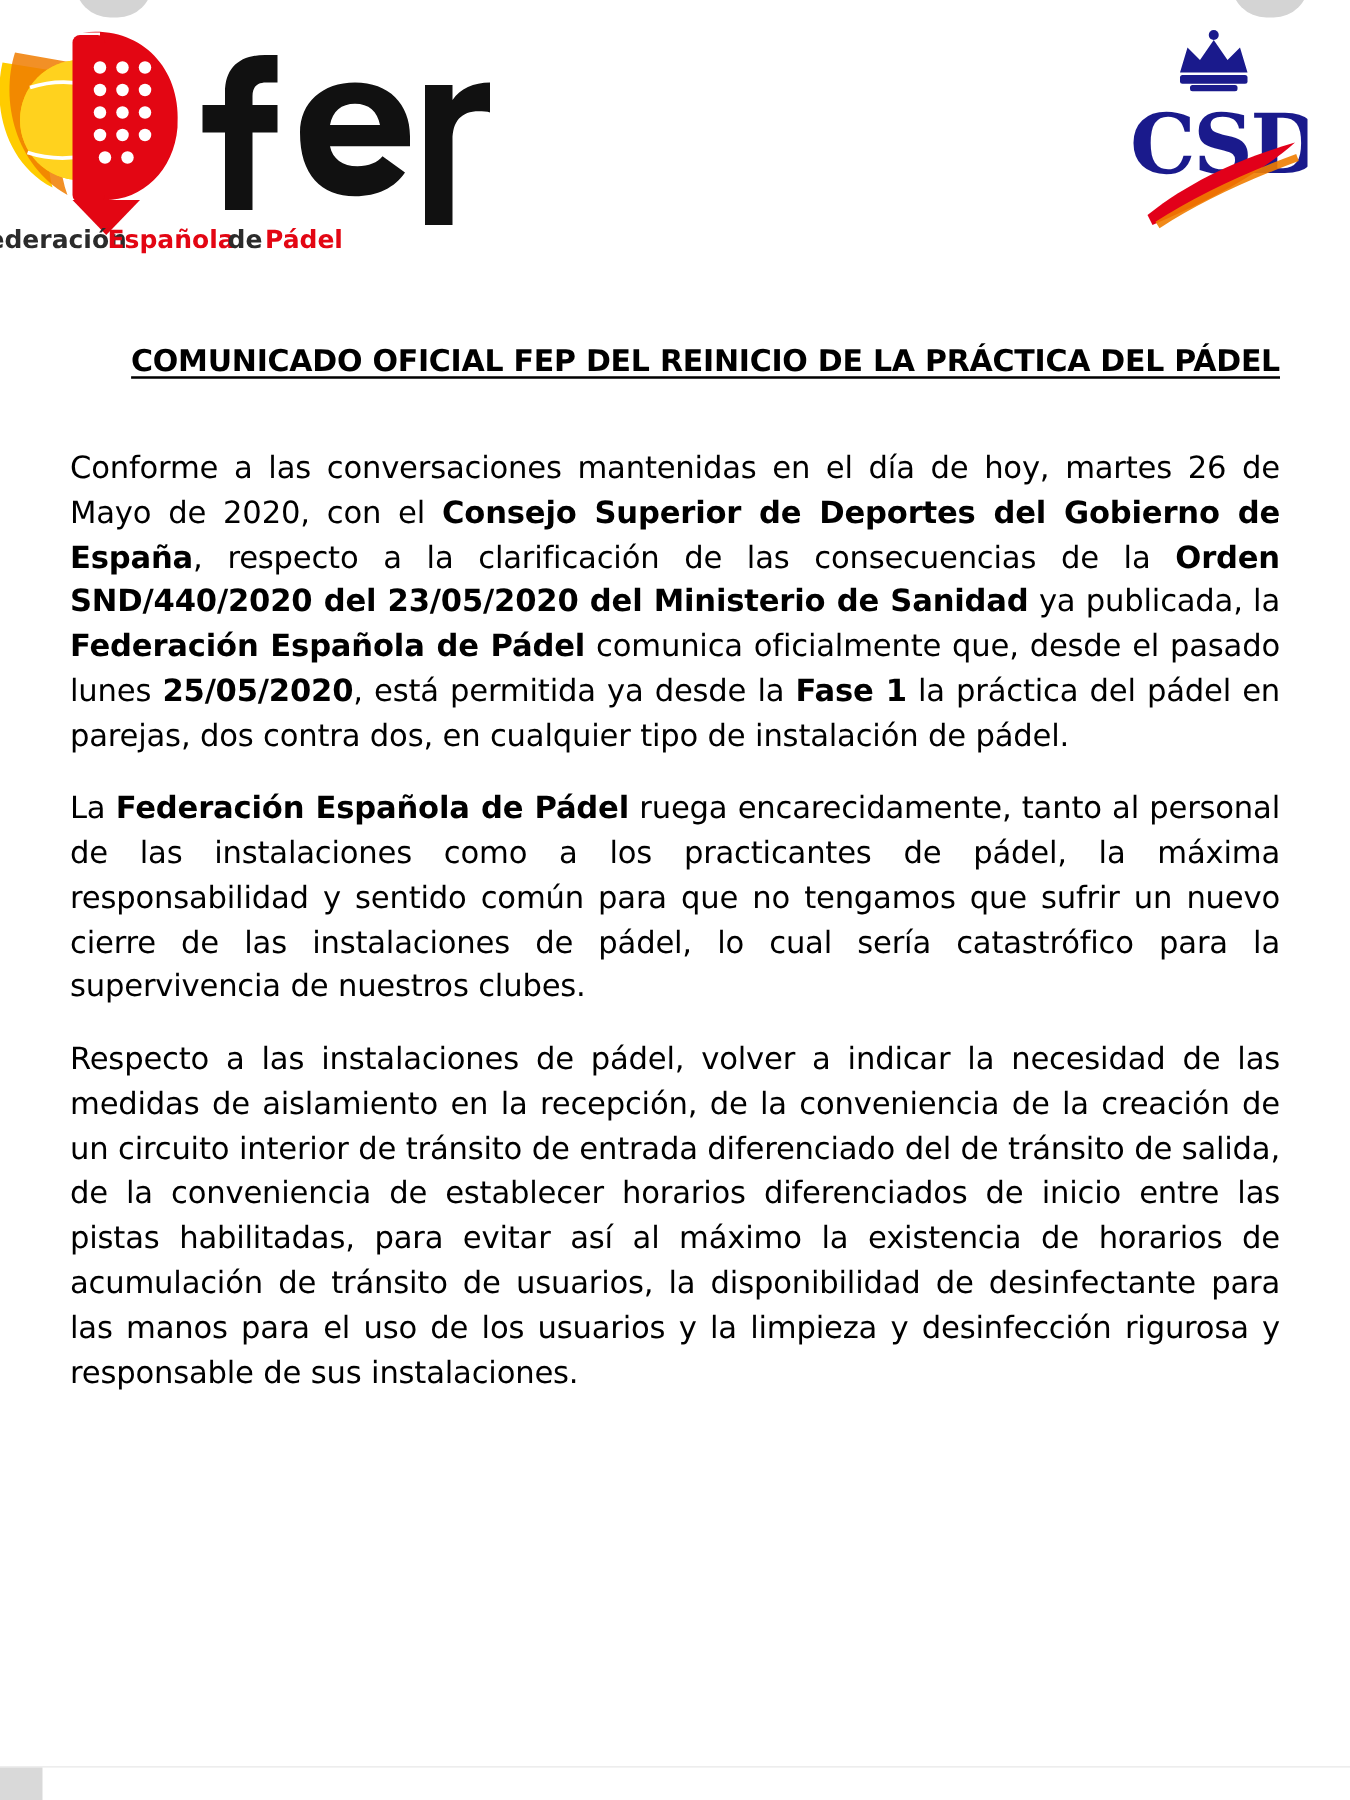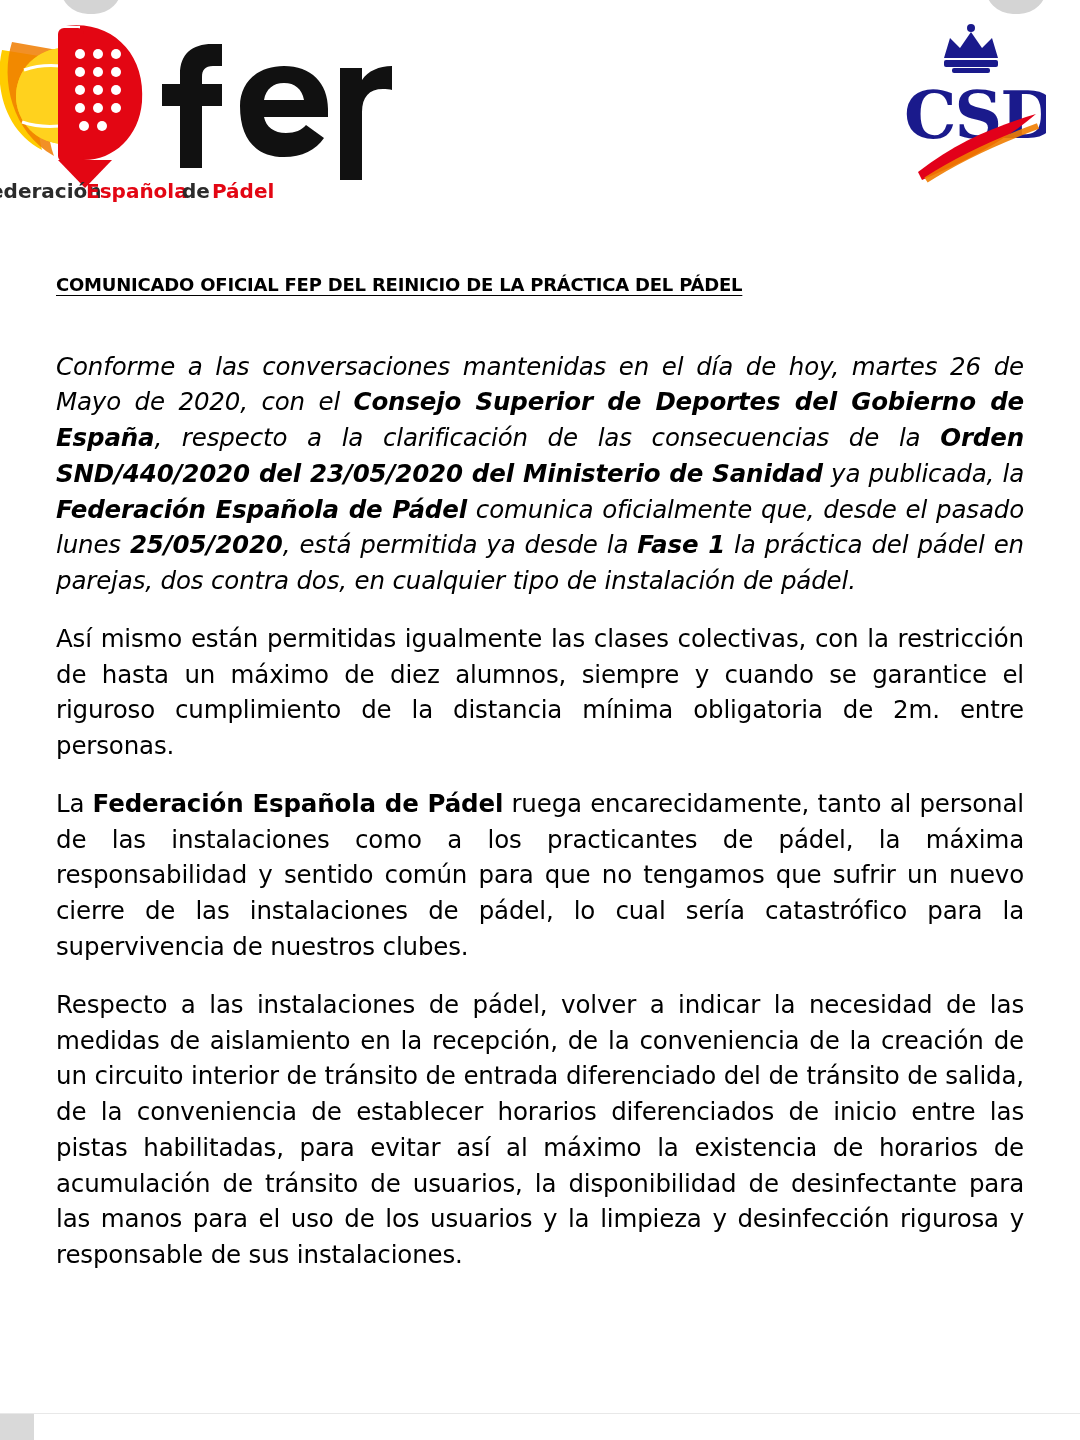--- a/index.html
+++ b/index.html
@@ -56,39 +56,39 @@
   }
 
   
   .doc {
     padding: 0 56px 0 56px;
     box-sizing: border-box;
     width: 1080px;
   }
 
   h1.title {
-    font-size: 18px;
+    font-size: 24px;
     font-weight: bold;
     text-decoration: underline;
     text-underline-offset: 4px;
-    text-align: left;
+    text-align: right;
     letter-spacing: -0.2px;
     margin: 44px 0 0 0;
     line-height: 1.25;
   }
 
   p.para {
     font-size: 24.5px;
     line-height: 1.46;
     text-align: justify;
     text-justify: inter-word;
     margin: 0 0 22px 0;
     letter-spacing: -0.15px;
   }
-  p.para.first { margin-top: 52px; font-style: italic; }
+  p.para.first { margin-top: 52px; }
 
   b { font-weight: bold; }
 
   
   .bottom-strip {
     position: absolute;
     left: 0;
     bottom: 0;
     width: 1080px;
     height: 26px;
@@ -178,21 +178,20 @@
       <path d="M22 150 C 60 120, 100 104, 140 92 C 108 120, 68 140, 26 158 Z" fill="#e2001a"></path>
       <path d="M30 158 C 64 136, 104 118, 142 104" stroke="#f07d00" stroke-width="6" fill="none" opacity="0.9"></path>
     </svg>
   </div>
 </div>
 
 <div class="doc">
   <h1 class="title">COMUNICADO OFICIAL FEP DEL REINICIO DE LA PRÁCTICA DEL PÁDEL</h1>
   <div id="paragraphs">
       <p class="para first"><span>Conforme a las conversaciones mantenidas en el día de hoy, martes 26 de Mayo de 2020, con el </span><b>Consejo Superior de Deportes del Gobierno de España</b><span>, respecto a la clarificación de las consecuencias de la </span><b>Orden SND/440/2020 del 23/05/2020 del Ministerio de Sanidad</b><span> ya publicada, la </span><b>Federación Española de Pádel</b><span> comunica oficialmente que, desde el pasado lunes </span><b>25/05/2020</b><span>, está permitida ya desde la </span><b>Fase 1</b><span> la práctica del pádel en parejas, dos contra dos, en cualquier tipo de instalación de pádel.</span></p>
-      <p class="para"><span>Así mismo están permitidas igualmente las clases colectivas, con la restricción de hasta un máximo de diez alumnos, siempre y cuando se garantice el riguroso cumplimiento de la distancia mínima obligatoria de 2m. entre personas.</span></p>
       <p class="para"><span>La </span><b>Federación Española de Pádel</b><span> ruega encarecidamente, tanto al personal de las instalaciones como a los practicantes de pádel, la máxima responsabilidad y sentido común para que no tengamos que sufrir un nuevo cierre de las instalaciones de pádel, lo cual sería catastrófico para la supervivencia de nuestros clubes.</span></p>
       <p class="para"><span>Respecto a las instalaciones de pádel, volver a indicar la necesidad de las medidas de aislamiento en la recepción, de la conveniencia de la creación de un circuito interior de tránsito de entrada diferenciado del de tránsito de salida, de la conveniencia de establecer horarios diferenciados de inicio entre las pistas habilitadas, para evitar así al máximo la existencia de horarios de acumulación de tránsito de usuarios, la disponibilidad de desinfectante para las manos para el uso de los usuarios y la limpieza y desinfección rigurosa y responsable de sus instalaciones.</span></p>
     </div>
 </div>
 
 <div class="bottom-strip">
   <div class="edge"></div>
 </div>
 
 </body></html>

